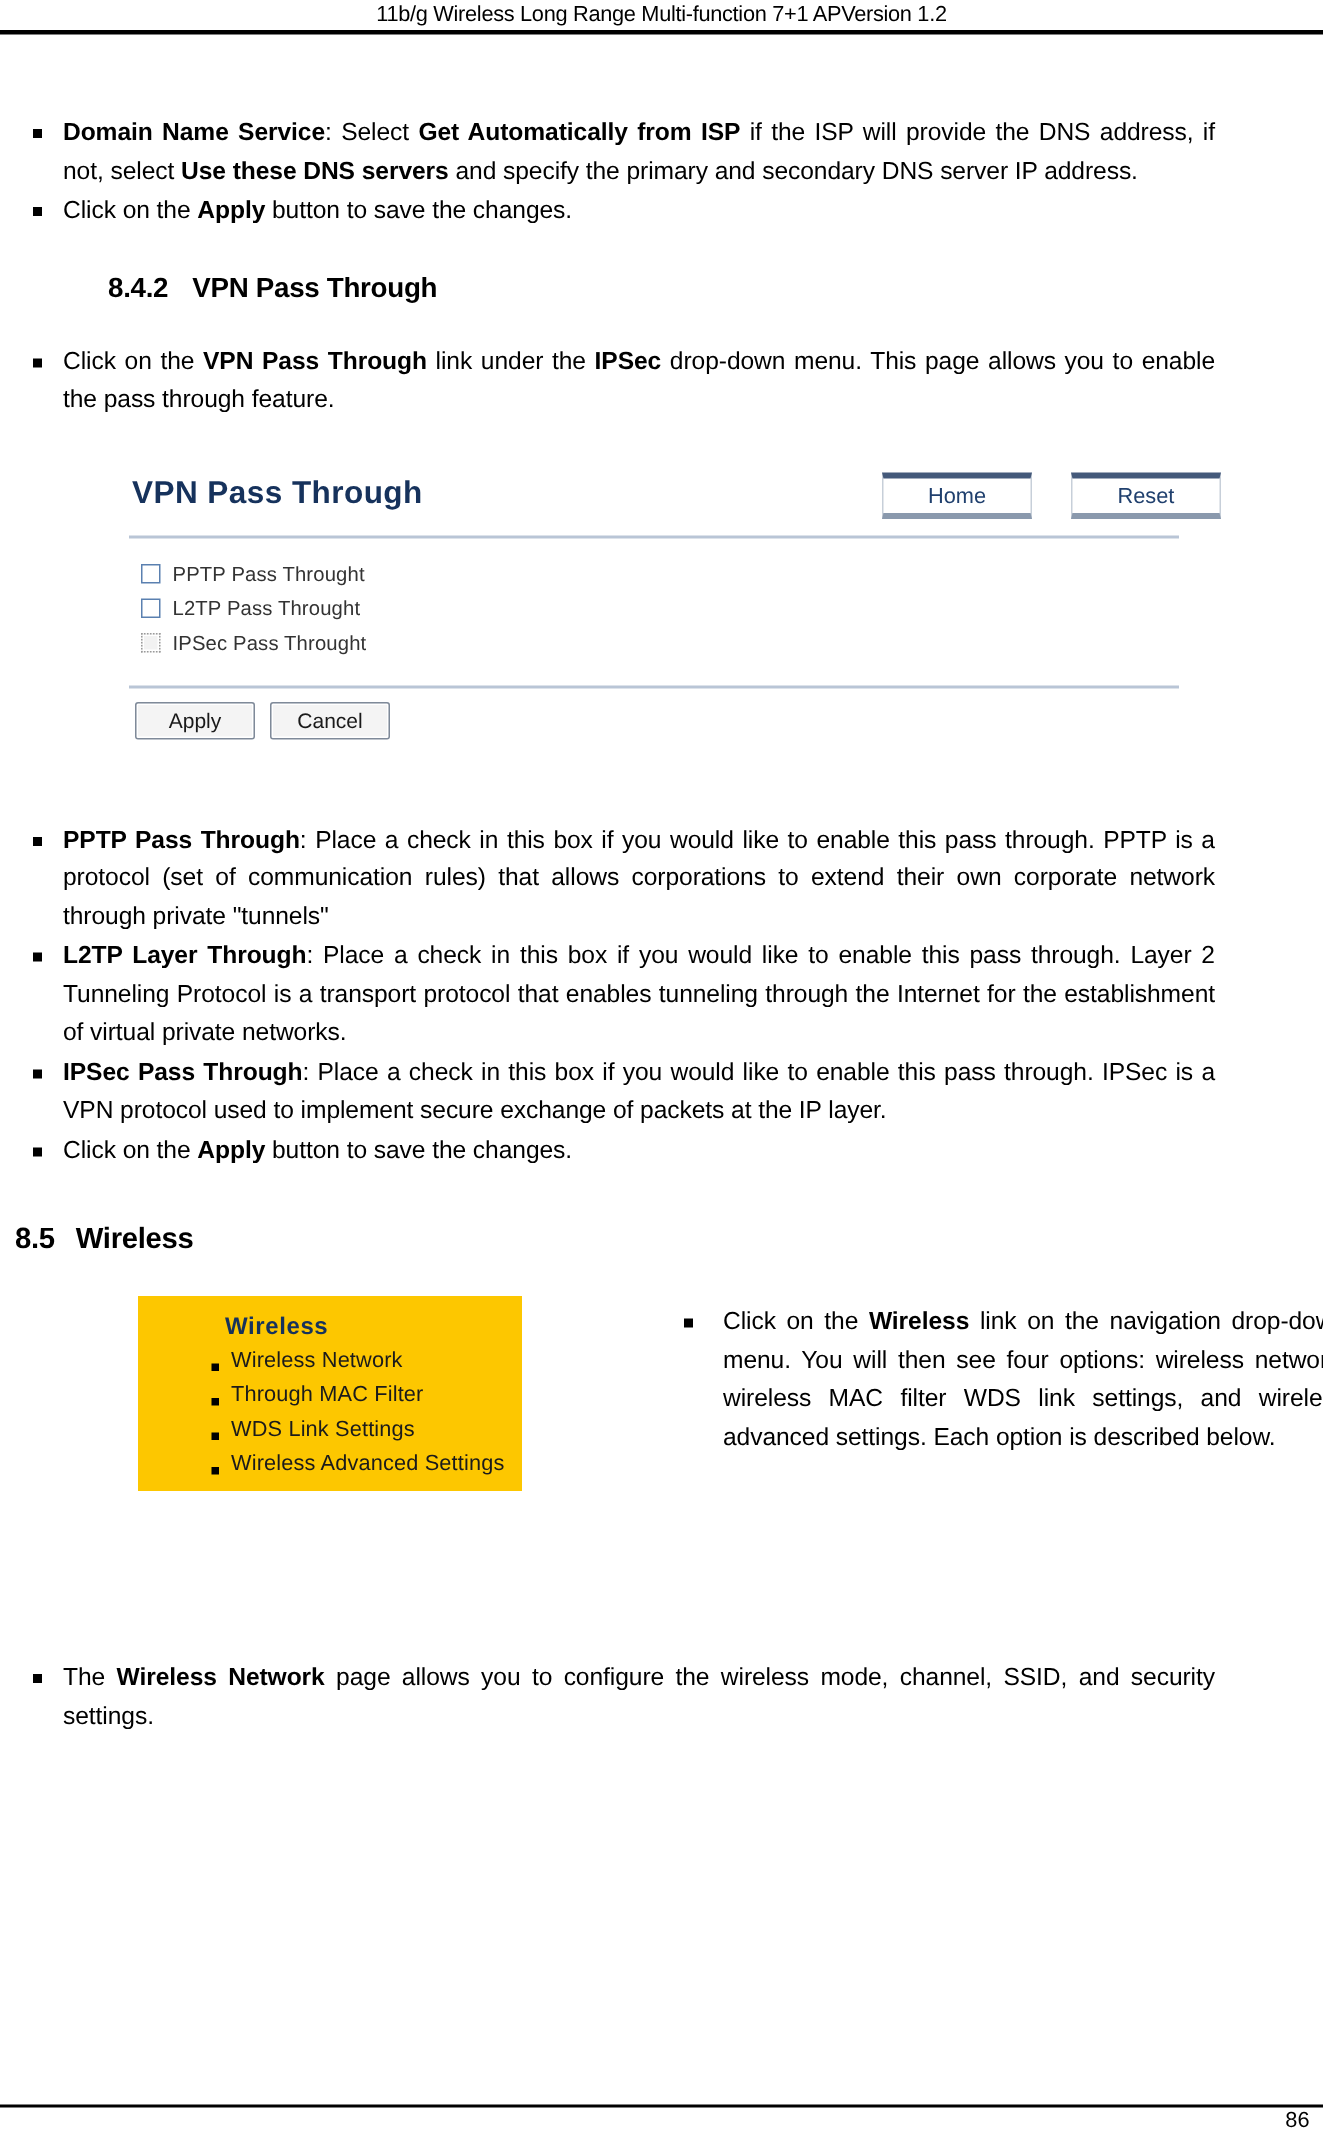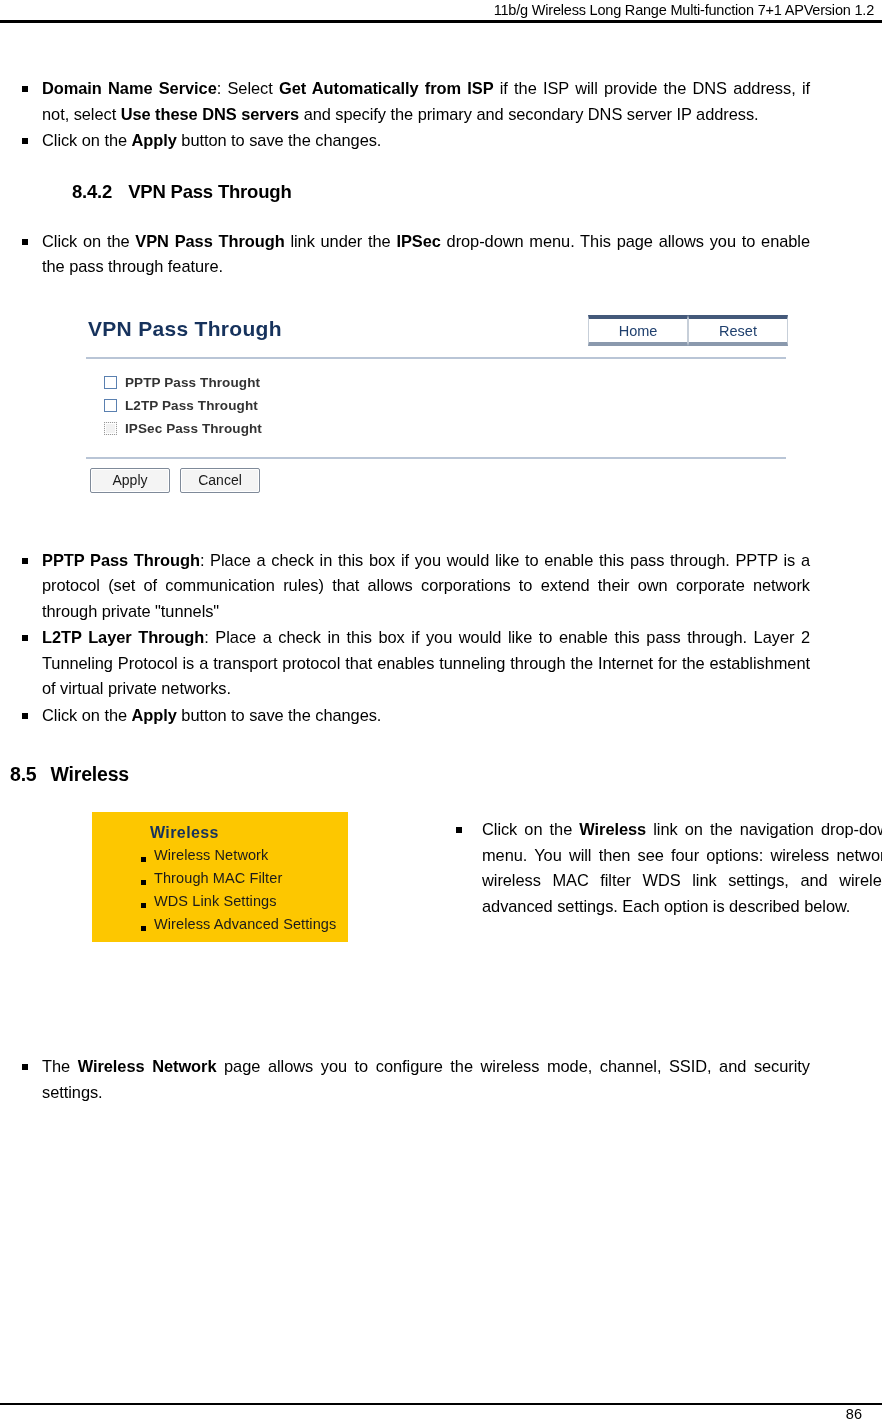--- a/index.html
+++ b/index.html
@@ -20,21 +20,21 @@
   
   .page-header {
     position: absolute;
     top: 0;
     left: 0;
     width: 882px;
     height: 24px;
     box-sizing: border-box;
     padding: 2px 8px 0 8px;
     display: flex;
-    justify-content: flex-end;
+    justify-content: center;
     align-items: flex-start;
     font-size: 14.5px;
     line-height: 17px;
     letter-spacing: -0.2px;
   }
   .page-header-rule {
     position: absolute;
     top: 20px;
     left: 0;
     width: 882px;
@@ -123,41 +123,40 @@
     top: 152px;
     width: 700px;
     height: 2px;
     background: #b9c5d6;
   }
   .fig-btns {
     position: absolute;
     top: 10px;
     left: 488px;
     display: flex;
-    gap: 0;
+    gap: 26px;
     padding-left: 22px;
   }
   .navbtn {
     width: 98px;
     text-align: center;
     font-size: 14.5px;
     color: #20406e;
     background: #ffffff;
     border-top: 4px solid #44597a;
     border-bottom: 4px solid #8a99ad;
     border-left: 1px solid #c7cfd9;
     border-right: 1px solid #c7cfd9;
     padding: 3px 0 2px 0;
     line-height: 18px;
   }
   .cb-list {
     position: absolute;
-    left: 26px;
+    left: 16px;
     top: 66px;
-    font-weight: bold;
   }
   .cb-row {
     display: flex;
     align-items: center;
     height: 23px;
   }
   .cbox {
     width: 13px;
     height: 13px;
     box-sizing: border-box;
@@ -262,21 +261,21 @@
     position: absolute;
     left: 0;
     top: 1403px;
     width: 882px;
     height: 2px;
     background: #000000;
   }
   .page-number {
     position: absolute;
     top: 1405px;
-    right: 20px;
+    right: 9px;
     font-size: 14.5px;
     line-height: 18px;
   }
 
   .spacer-a { height: 44px; }
   .spacer-b { height: 26px; }
   .spacer-c { height: 26px; }
   .spacer-d { height: 24px; }
   .spacer-e { height: 38px; }
   .spacer-f { height: 34px; }
@@ -346,20 +345,21 @@
       <div class="winbtn">Apply</div>
       <div class="winbtn">Cancel</div>
     </div>
   </div>
 
   <div class="spacer-e"></div>
 
   <ul class="bullets">
     <li><b>PPTP Pass Through</b><span>: Place a check in this box if you would like to enable this pass through. PPTP is a protocol (set of communication rules) that allows corporations to extend their own corporate network through private "tunnels"</span></li>
     <li><b>L2TP Layer Through</b><span>: Place a check in this box if you would like to enable this pass through. Layer 2 Tunneling Protocol is a transport protocol that enables tunneling through the Internet for the establishment of virtual private networks.</span></li>
+    <li><b>IPSec Pass Through</b><span>: Place a check in this box if you would like to enable this pass through. IPSec is a VPN protocol used to implement secure exchange of packets at the IP layer.</span></li>
     <li><span>Click on the </span><b>Apply</b><span> button to save the changes.</span></li>
   </ul>
 
   <div class="spacer-f"></div>
 
   <div class="h2">
     <span class="num">8.5</span><span>Wireless</span>
   </div>
 
   <div class="spacer-g"></div>

